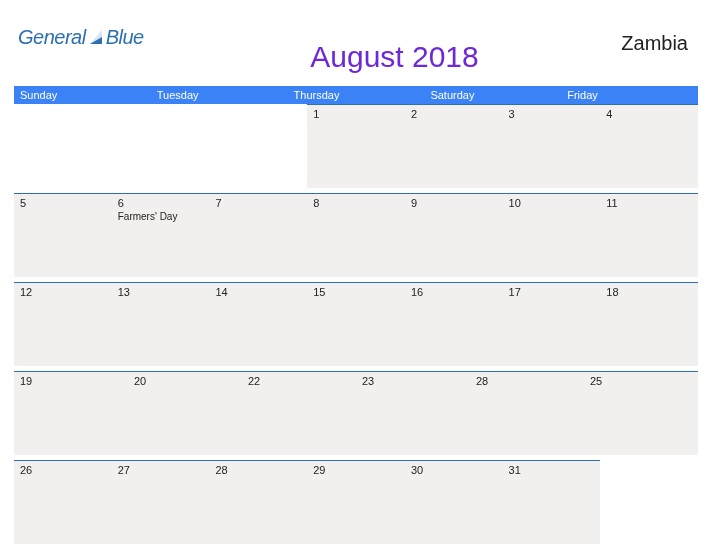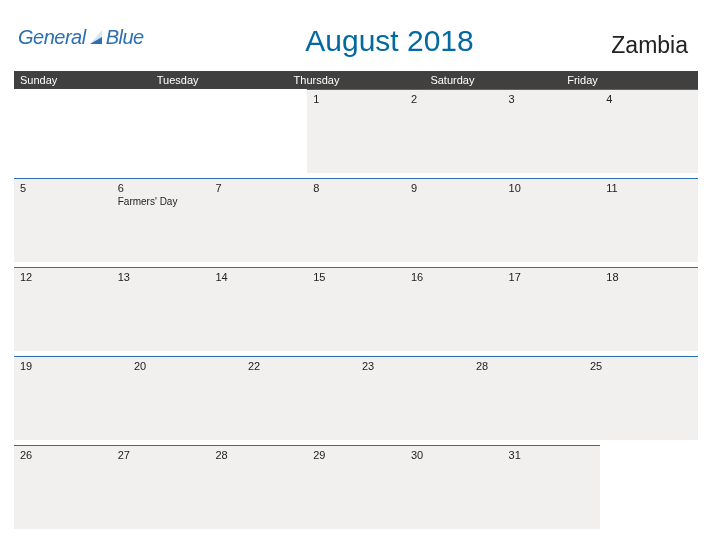--- a/index.html
+++ b/index.html
@@ -36,38 +36,39 @@
     }
     .logo-icon {
       width: 18px;
       height: 18px;
       margin-left: 2px;
       margin-top: 2px;
     }
     .title {
       font-size: 30px;
       font-weight: 400;
-      color: #0369a1;
+      color: #6d28d9;
       text-align: center;
       flex: 1;
       padding-top: 4px;
       padding-left: 24px;
+      margin-top: 16px;
     }
     .country {
-      font-size: 23px;
+      font-size: 20px;
       color: #222;
       padding-top: 12px;
       padding-right: 6px;
     }
     .calendar {
       width: 100%;
     }
     .dayheader-row {
       display: flex;
-      background: #404040;
+      background: #3b82f6;
     }
     .dayheader {
       flex: 1;
       padding: 3px 6px 3px 6px;
       font-size: 11px;
       color: #ffffff;
       text-align: left;
     }
     .week-row {
       display: flex;

